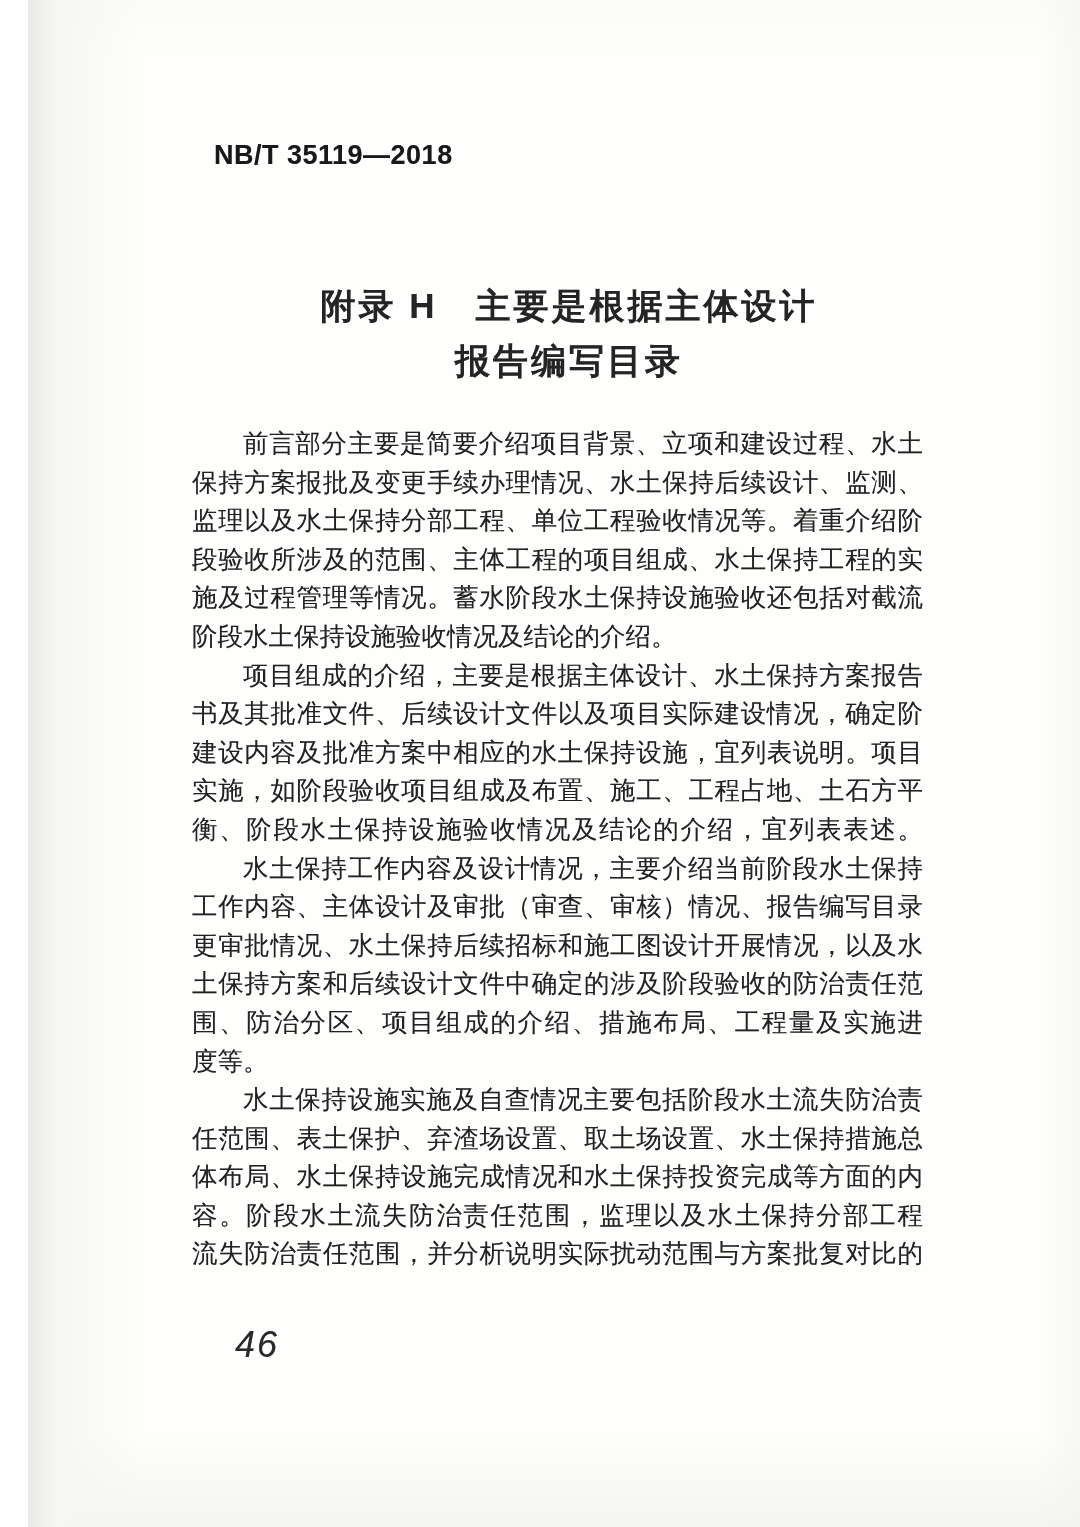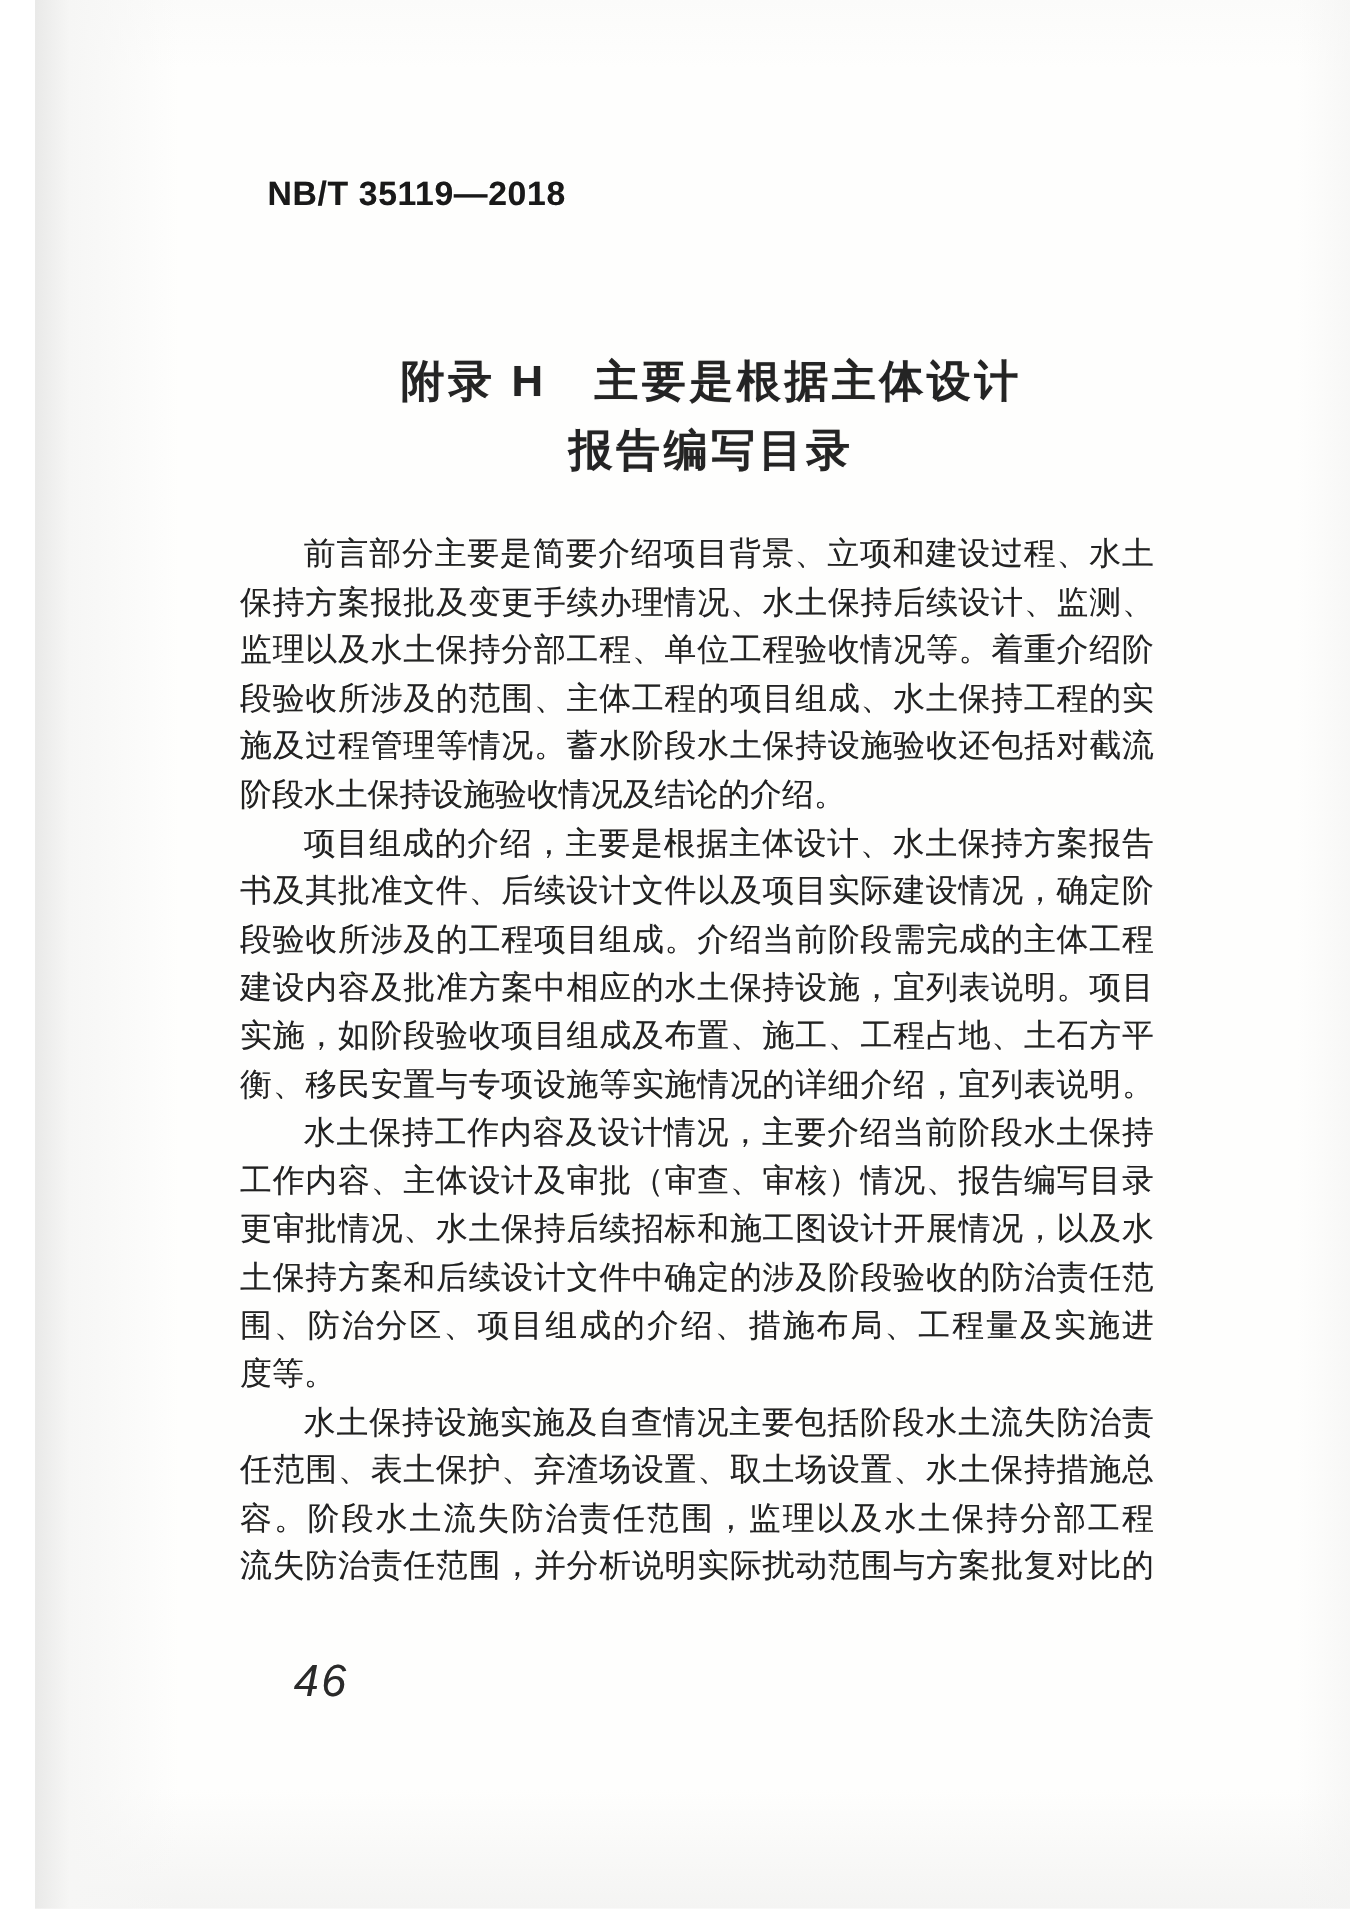--- a/index.html
+++ b/index.html
@@ -93,36 +93,36 @@
           <div class="body-line first-line">前言部分主要是简要介绍项目背景、立项和建设过程、水土</div>
           <div class="body-line">保持方案报批及变更手续办理情况、水土保持后续设计、监测、</div>
           <div class="body-line">监理以及水土保持分部工程、单位工程验收情况等。着重介绍阶</div>
           <div class="body-line">段验收所涉及的范围、主体工程的项目组成、水土保持工程的实</div>
           <div class="body-line">施及过程管理等情况。蓄水阶段水土保持设施验收还包括对截流</div>
           <div class="body-line plain-last">阶段水土保持设施验收情况及结论的介绍。</div>
         </div>
         <div>
           <div class="body-line first-line">项目组成的介绍，主要是根据主体设计、水土保持方案报告</div>
           <div class="body-line">书及其批准文件、后续设计文件以及项目实际建设情况，确定阶</div>
-          <div class="body-line">段验收所涉及的工程项目组成。介绍当前阶段需完成的主体工程</div>
           <div class="body-line">建设内容及批准方案中相应的水土保持设施，宜列表说明。项目</div>
           <div class="body-line">实施，如阶段验收项目组成及布置、施工、工程占地、土石方平</div>
-          <div class="body-line">衡、移民安置与专项设施等实施情况的详细介绍，宜列表说明。</div>
+          <div class="body-line">衡、阶段水土保持设施验收情况及结论的介绍，宜列表表述。</div>
         </div>
         <div>
           <div class="body-line first-line">水土保持工作内容及设计情况，主要介绍当前阶段水土保持</div>
           <div class="body-line">工作内容、主体设计及审批（审查、审核）情况、报告编写目录</div>
           <div class="body-line">更审批情况、水土保持后续招标和施工图设计开展情况，以及水</div>
           <div class="body-line">土保持方案和后续设计文件中确定的涉及阶段验收的防治责任范</div>
           <div class="body-line">围、防治分区、项目组成的介绍、措施布局、工程量及实施进</div>
           <div class="body-line plain-last">度等。</div>
         </div>
         <div>
           <div class="body-line first-line">水土保持设施实施及自查情况主要包括阶段水土流失防治责</div>
           <div class="body-line">任范围、表土保护、弃渣场设置、取土场设置、水土保持措施总</div>
+          <div class="body-line">体布局、水土保持设施完成情况和水土保持投资完成等方面的内</div>
           <div class="body-line">容。阶段水土流失防治责任范围，监理以及水土保持分部工程</div>
           <div class="body-line">流失防治责任范围，并分析说明实际扰动范围与方案批复对比的</div>
         </div>
       </div>
 
     <div class="page-no">46</div>
 
   </div>
 </div>
 

